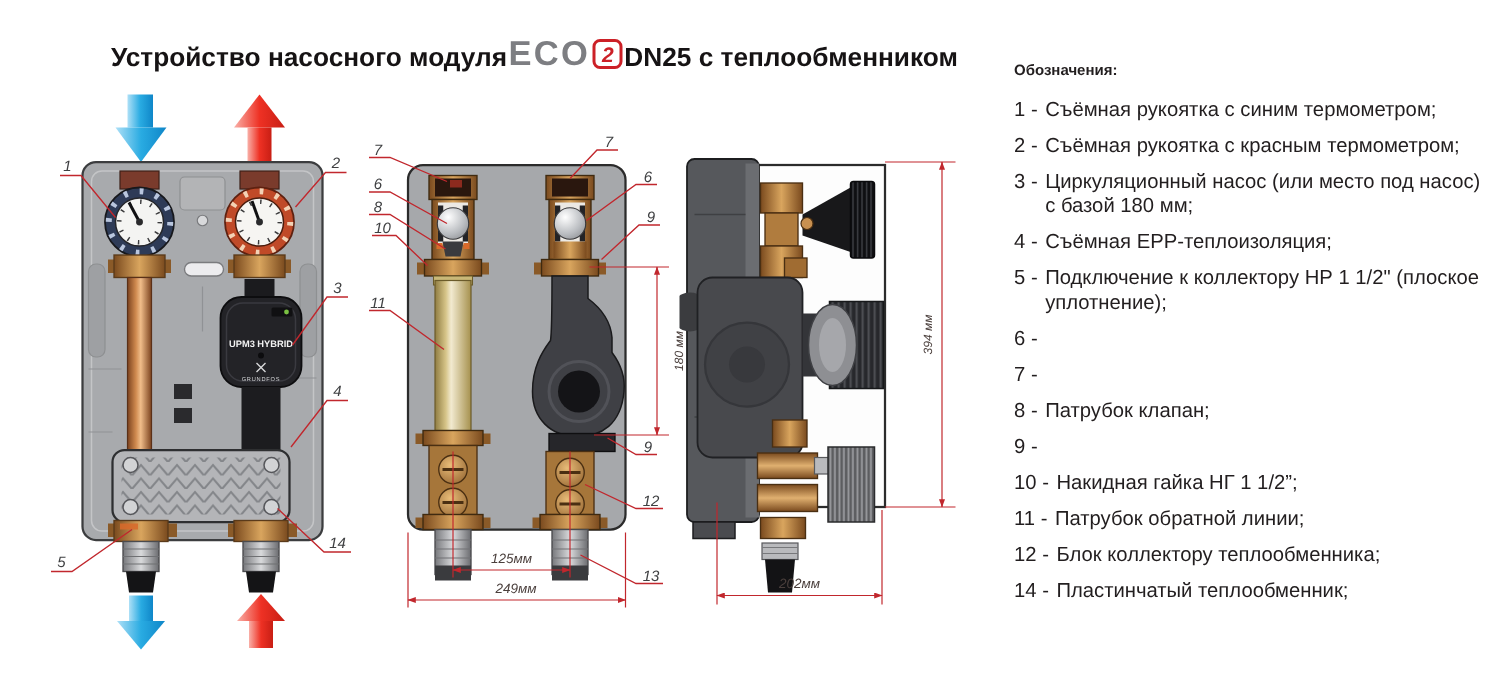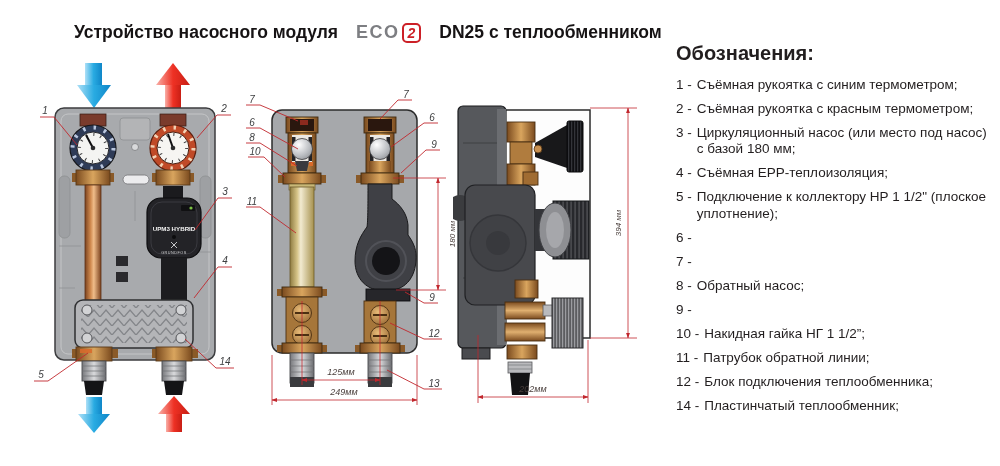--- a/index.html
+++ b/index.html
@@ -1,25 +1,25 @@
 <!DOCTYPE html>
 <html><head>
 <meta charset="utf-8">
 <style>
   html,body{margin:0;padding:0;}
   body{width:1000px;height:466px;position:relative;background:#ffffff;overflow:hidden;
        font-family:"Liberation Sans",sans-serif;}
-  .title{position:absolute;left:74px;top:22px;display:flex;align-items:flex-end;gap:18px;
+  .title{position:absolute;left:74px;top:22px;display:flex;align-items:flex-end;gap:1px;
          font-size:17.5px;font-weight:bold;color:#161314;white-space:nowrap;}
   .eco{display:inline-flex;align-items:center;gap:2px;}
-  .eco-t{color:#7d7e82;font-weight:600;letter-spacing:1.5px;font-size:18px;}
+  .eco-t{color:#7d7e82;font-weight:600;letter-spacing:1.5px;font-size:23px;}
   .eco-b{border:2px solid #cc2027;border-radius:5px;color:#cc2027;font-style:italic;
          font-weight:700;font-size:14px;padding:0 4px;line-height:16px;background:#fff;}
   .legend{position:absolute;left:676px;top:42px;width:314px;color:#221e1f;}
-  .legend h2{font-size:20px;font-weight:700;margin:0 0 12px 0;}
+  .legend h2{font-size:10px;font-weight:700;margin:0 0 12px 0;}
   .legend ul{list-style:none;margin:0;padding:0;}
   .legend li{display:flex;gap:5px;font-size:13.5px;line-height:1.22;margin-bottom:7.5px;}
   .legend .num{white-space:nowrap;}
   .dwg{position:absolute;}
   svg text.co{font:italic 10px "Liberation Sans",sans-serif;fill:#3f4042;}
   svg text.dim{font:italic 9px "Liberation Sans",sans-serif;fill:#4a3f3c;}
   svg text.dims{font:italic 8px "Liberation Sans",sans-serif;fill:#4a3f3c;}
 </style>
 </head>
 <body>
@@ -450,35 +450,35 @@
         <span>Подключение к коллектору НР 1 1/2" (плоское уплотнение);</span>
       </li>
     <li>
         <span class="num">6 -</span>
       </li>
     <li>
         <span class="num">7 -</span>
       </li>
     <li>
         <span class="num">8 -</span>
-        <span>Обратный насос;</span>
+        <span>Патрубок клапан;</span>
       </li>
     <li>
         <span class="num">9 -</span>
       </li>
     <li>
         <span class="num">10 -</span>
         <span>Накидная гайка НГ 1 1/2”;</span>
       </li>
     <li>
         <span class="num">11 -</span>
         <span>Патрубок обратной линии;</span>
       </li>
     <li>
         <span class="num">12 -</span>
-        <span>Блок подключения теплообменника;</span>
+        <span>Блок коллектору теплообменника;</span>
       </li>
     <li>
         <span class="num">14 -</span>
         <span>Пластинчатый теплообменник;</span>
       </li>
   </ul>
 </div>
 
 </body></html>

